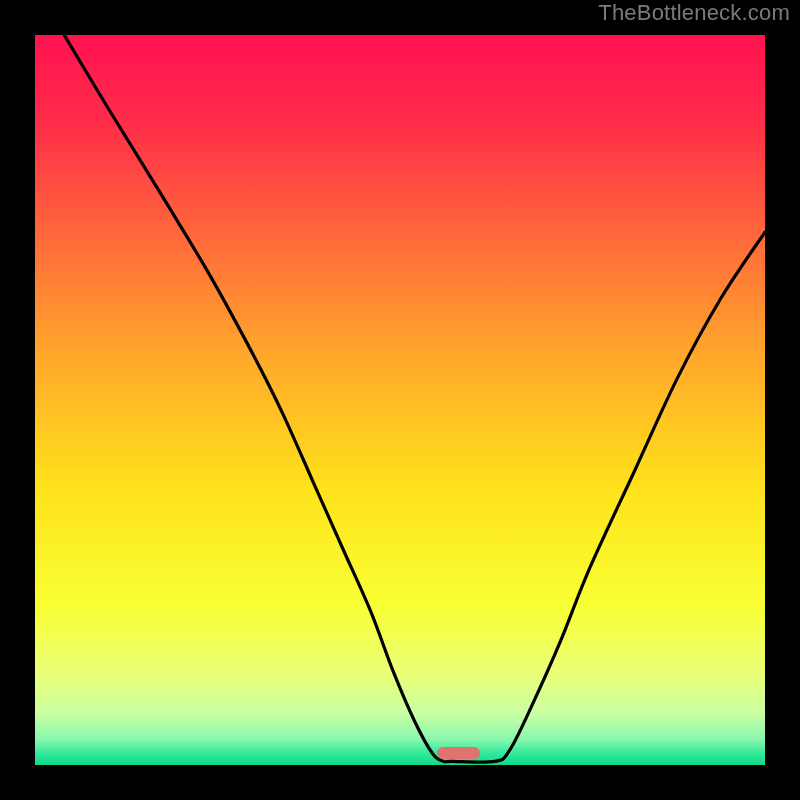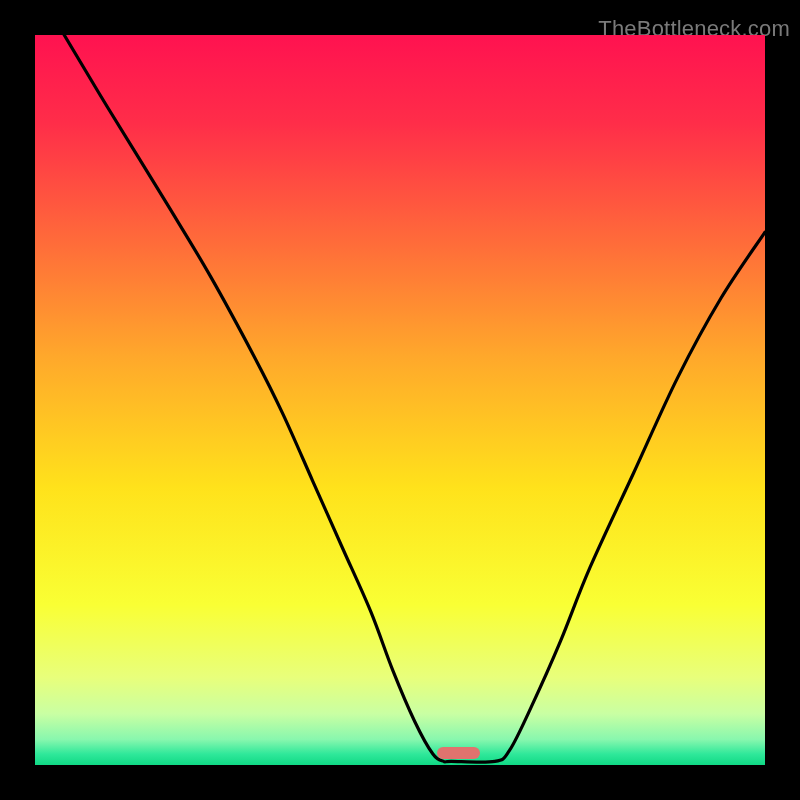--- a/index.html
+++ b/index.html
@@ -12,21 +12,21 @@
     font-family: Arial, Helvetica, sans-serif;
   }
   .frame {
     position: relative;
     width: 800px;
     height: 800px;
     background: #000;
   }
   .attribution {
     position: absolute;
-    top: 16px;
+    top: 0;
     right: 10px;
     color: #7a7a7a;
     font-size: 22px;
     font-weight: 500;
     letter-spacing: 0.2px;
   }
   .plot {
     position: absolute;
     left: 35px;
     top: 35px;

